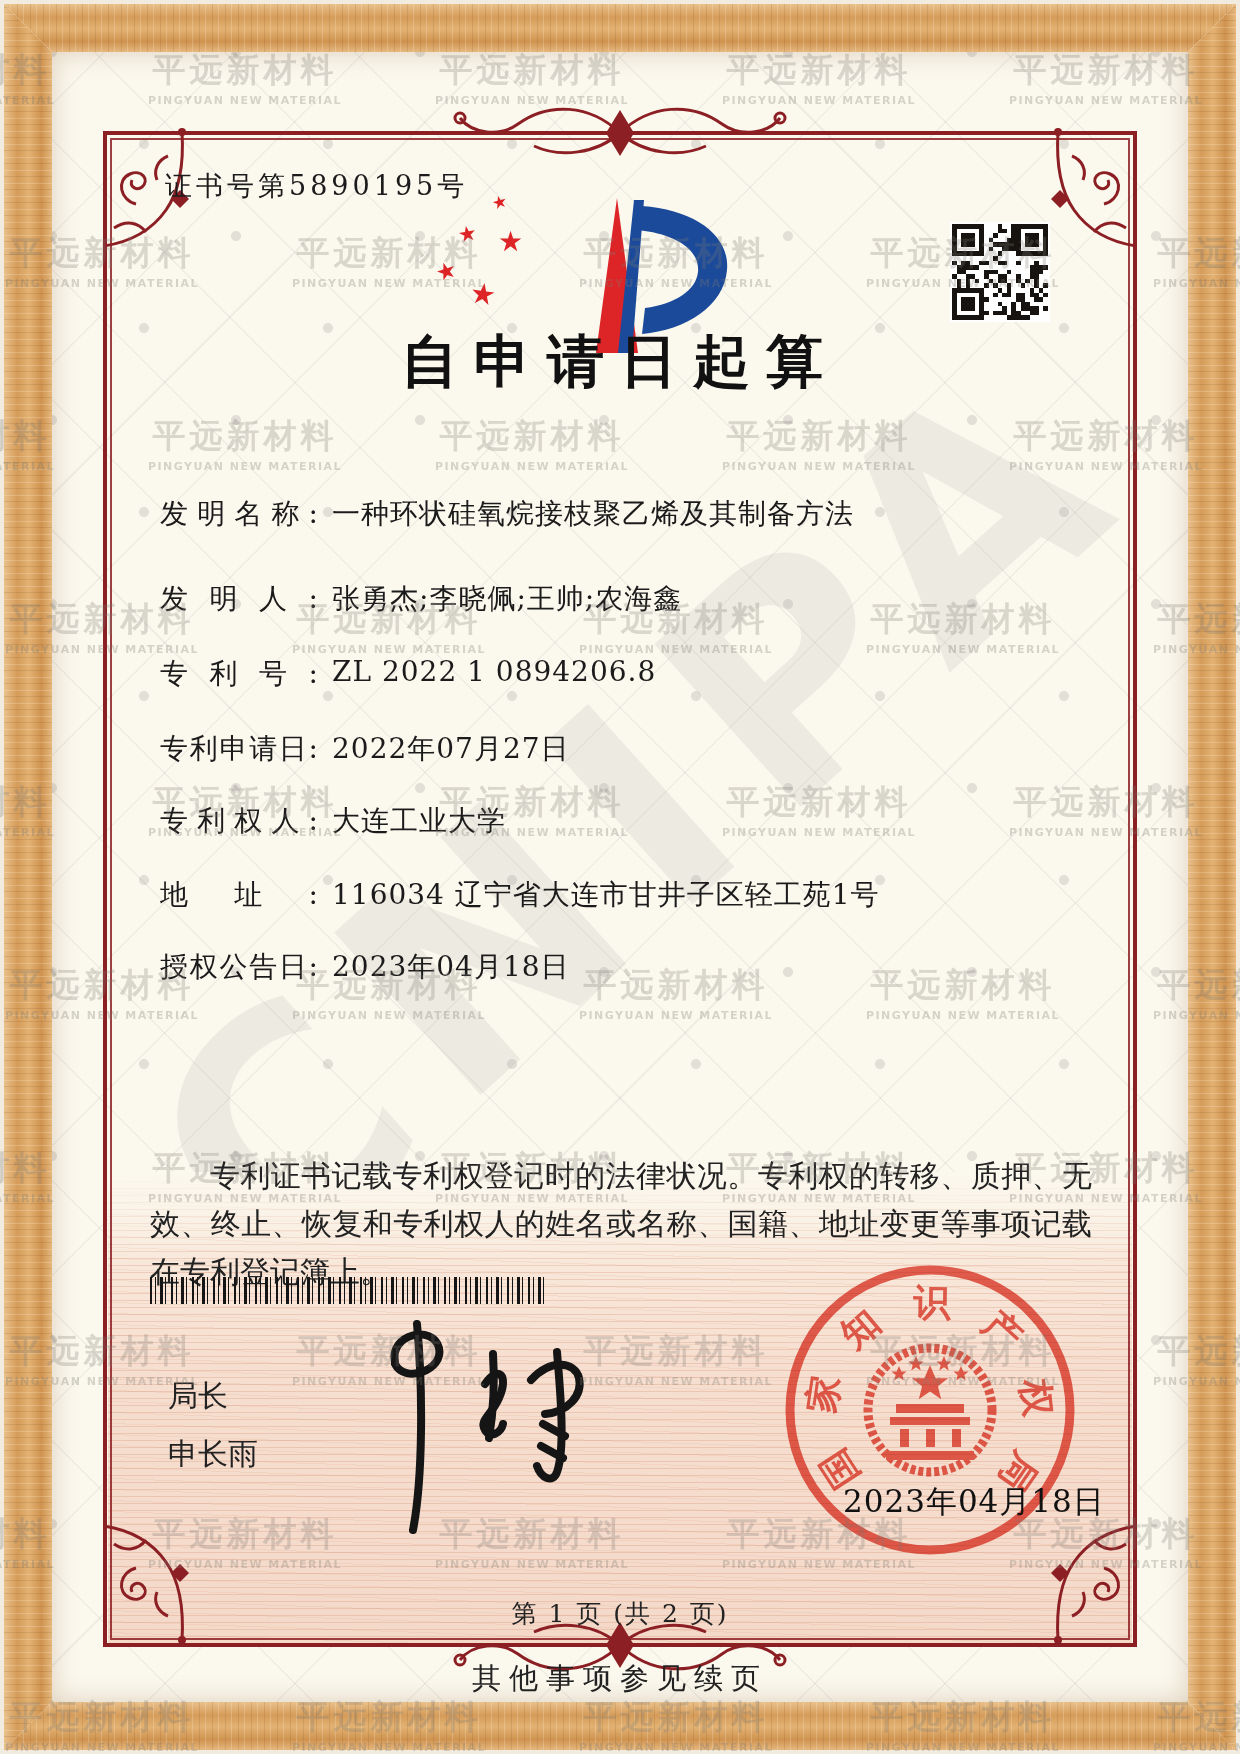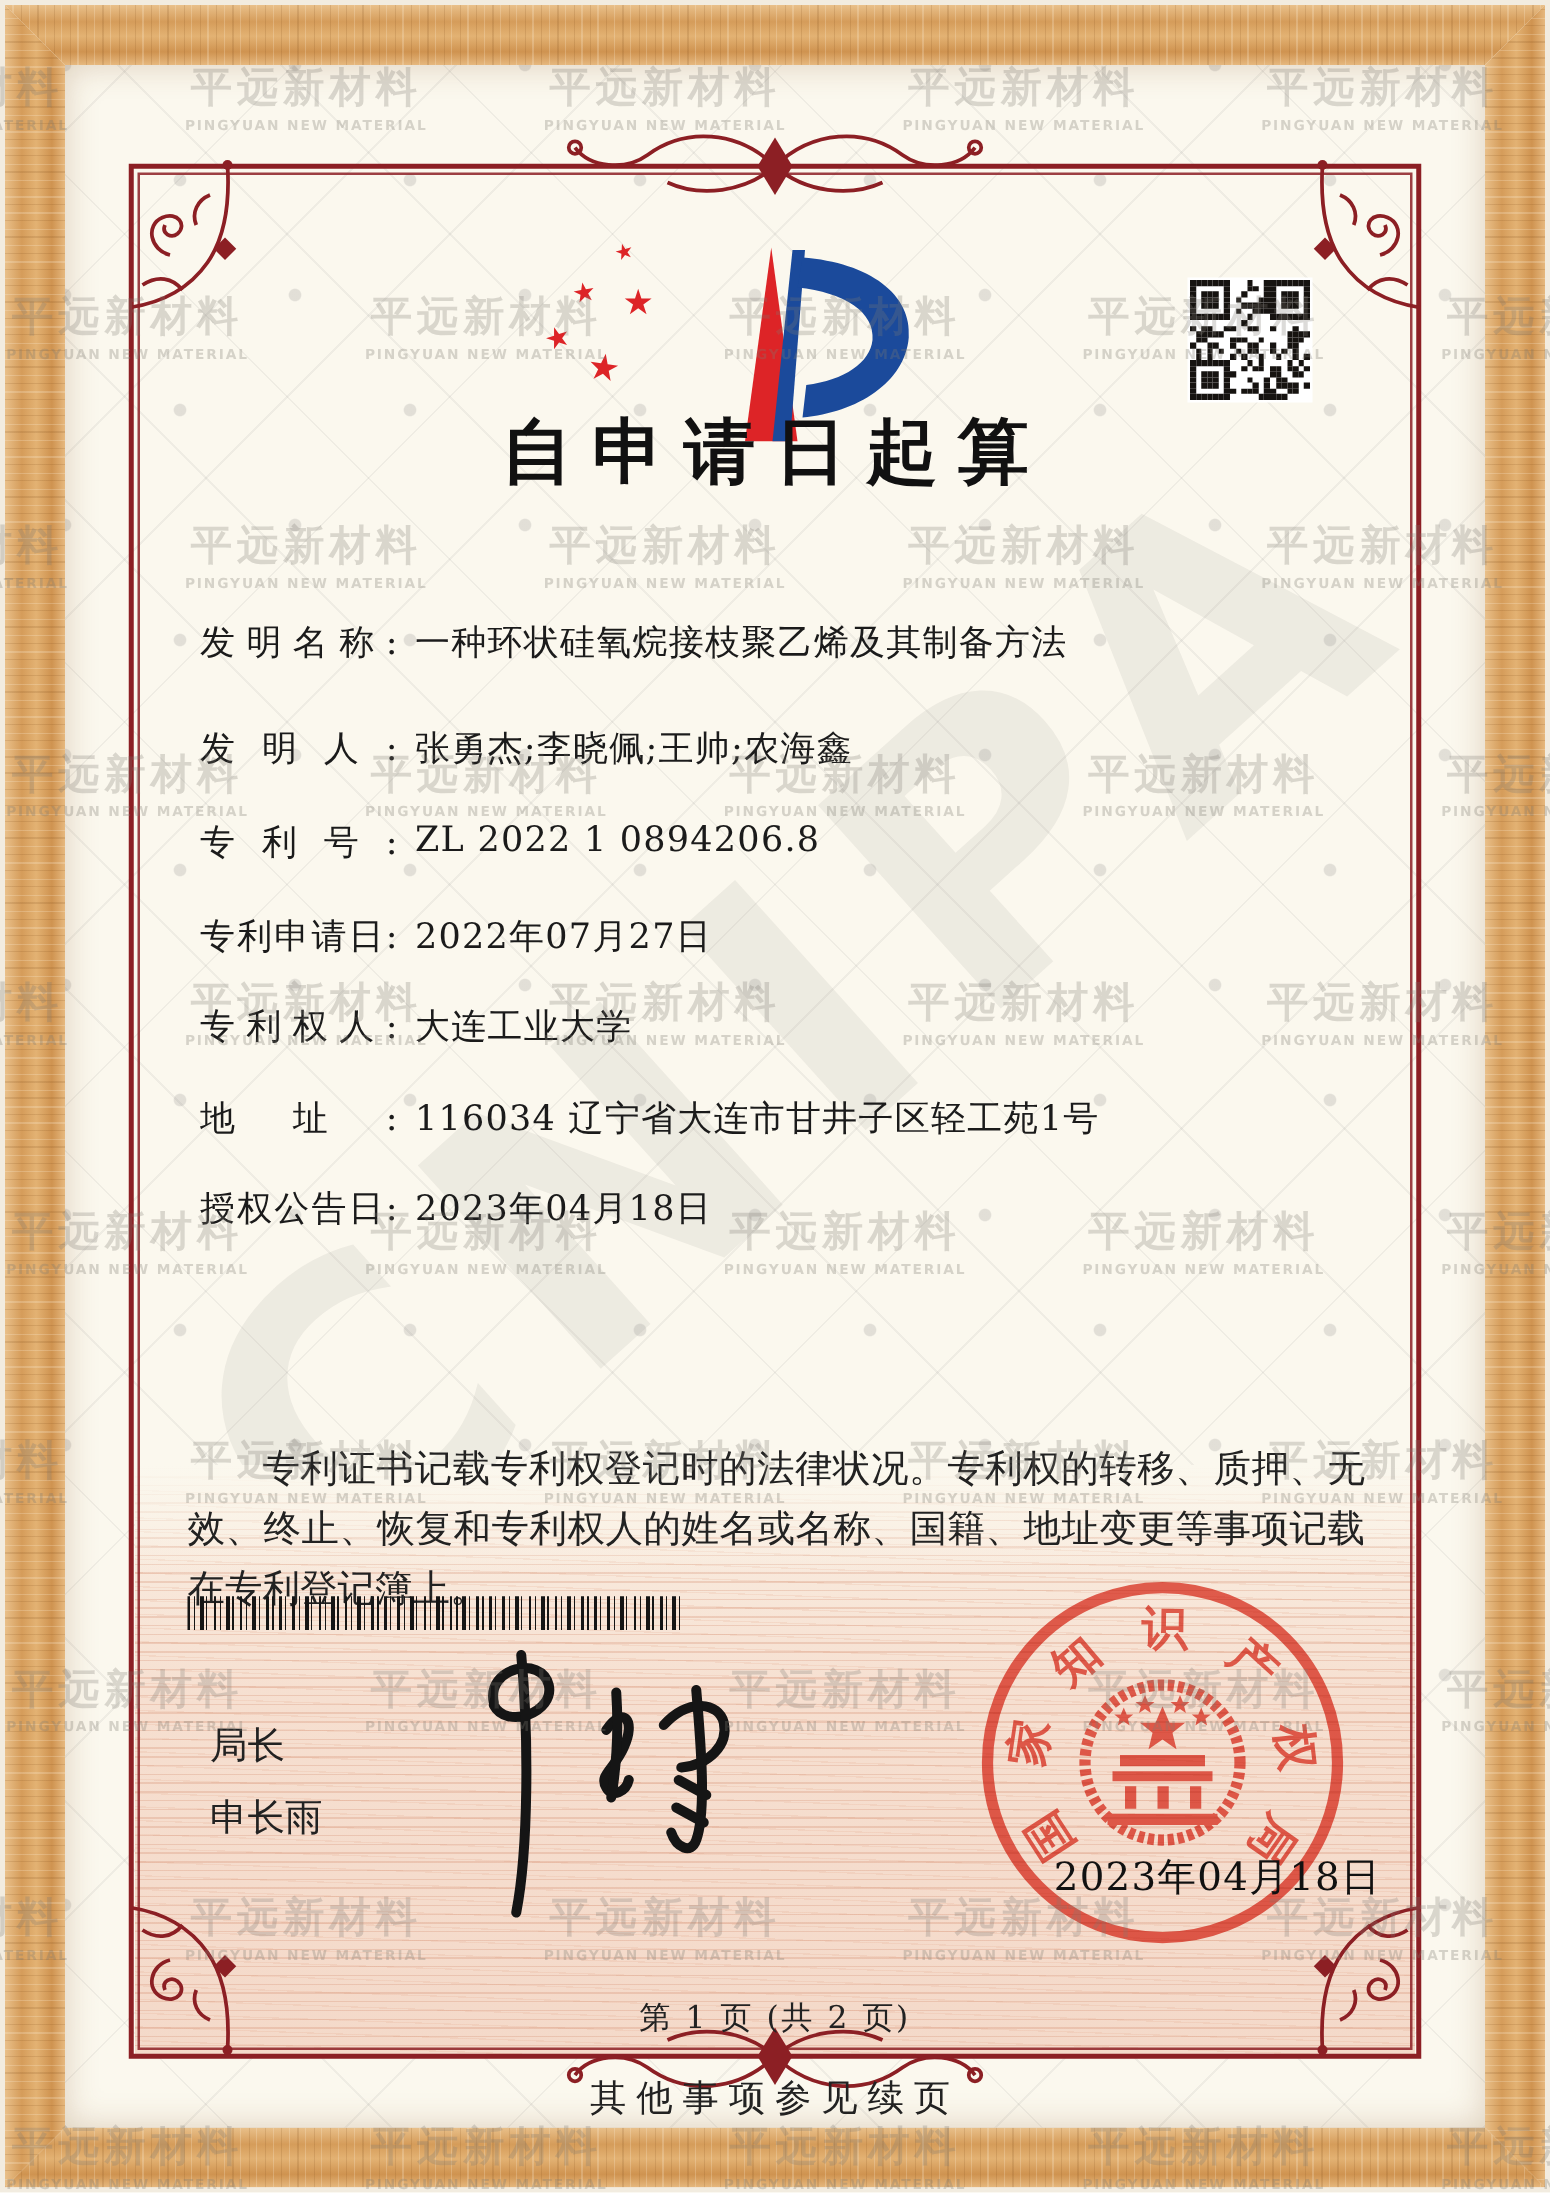--- a/index.html
+++ b/index.html
@@ -148,20 +148,21 @@
       <path d="M190,41 C160,12 118,10 88,32 C70,45 42,42 30,26"></path>
       <path d="M190,41 C220,12 262,10 292,32 C310,45 338,42 350,26"></path>
       <path d="M190,41 C166,62 130,66 104,54"></path>
       <path d="M190,41 C214,62 250,66 276,54"></path>
       <circle cx="30" cy="26" r="5"></circle>
         <circle cx="350" cy="26" r="5"></circle>
     </g>
     <path d="M190,18 L204,41 L190,64 L176,41 Z" fill="#8c1f24"></path>
   </svg>
 
+  <div class="certno">证书号第5890195号</div>
 
   <span class="star" style="left:492px;top:194px;font-size:17px;transform:rotate(-15deg)">★</span>
   <span class="star" style="left:458px;top:224px;font-size:21px;transform:rotate(-10deg)">★</span>
   <span class="star" style="left:498px;top:228px;font-size:28px">★</span>
   <span class="star" style="left:436px;top:260px;font-size:23px;transform:rotate(-18deg)">★</span>
   <span class="star" style="left:470px;top:280px;font-size:29px;transform:rotate(8deg)">★</span>
   <svg class="logo-svg" width="220" height="175" viewBox="0 0 220 175">
     <path d="M87,10 L66,165 L108,165 Z" fill="#dd2427"></path>
     <path d="M96,12 L106,12 L94,165 L80,165 Z" fill="#1b4a9b" transform="translate(8,0)"></path>
     <path d="M112,18 C166,22 200,48 197,82 C194,118 156,142 112,146 L115,120 C146,116 166,102 168,84 C170,62 146,46 108,42 Z" fill="#1b4a9b"></path>

